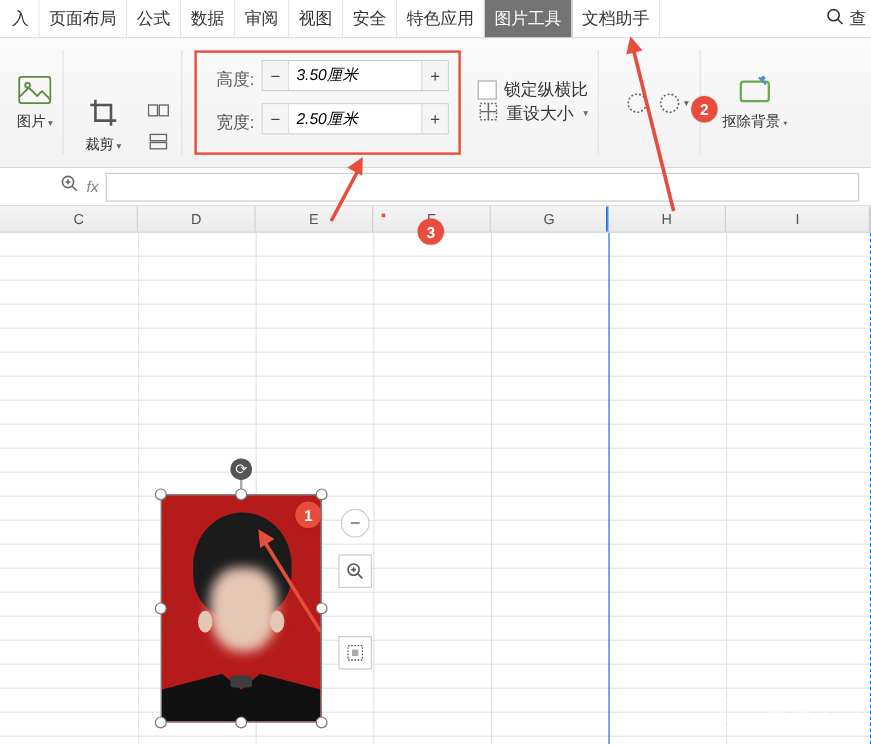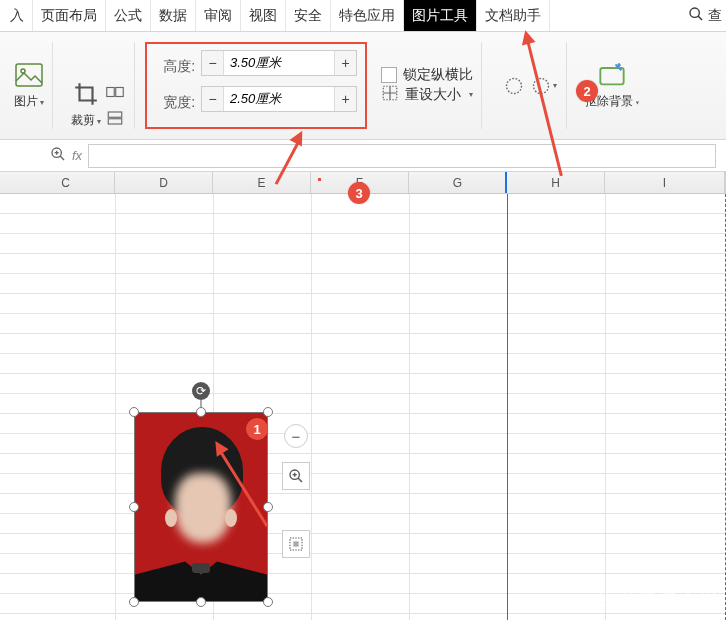--- a/index.html
+++ b/index.html
@@ -27,21 +27,21 @@
     padding: 0 8px;
     height: 100%;
     display: flex;
     align-items: center;
     font-size: 14px;
     color: #333;
     border-right: 1px solid #e6e6e6;
     cursor: pointer;
   }
   .tab.active {
-    background: #000000;
+    background: #737373;
     color: #fff;
     position: relative;
   }
   .search-area {
     margin-left: auto;
     display: flex;
     align-items: center;
     padding-right: 4px;
     font-size: 14px;
   }
@@ -76,21 +76,21 @@
     color: #333;
     cursor: pointer;
   }
   .ribbon-icon {
     width: 28px; height: 28px;
     display:flex; align-items:center; justify-content:center;
     font-size: 22px;
     color:#555;
   }
   .caret { font-size: 8px; color:#666; margin-left:2px;}
-  .crop-group { flex-direction: row; gap:3px; align-items:flex-end;}
+  .crop-group { flex-direction: row; gap:20px; align-items:flex-end;}
   .small-icons { display:flex; flex-direction:column; gap:4px; justify-content:center; }
   .small-icon { width:22px; height:22px; display:flex;align-items:center;justify-content:center;font-size:16px;color:#555;cursor:pointer;}
 
   .size-box {
     border: 2px solid #e74c3c;
     padding: 6px 8px;
     display:flex;
     flex-direction:column;
     gap:10px;
   }

